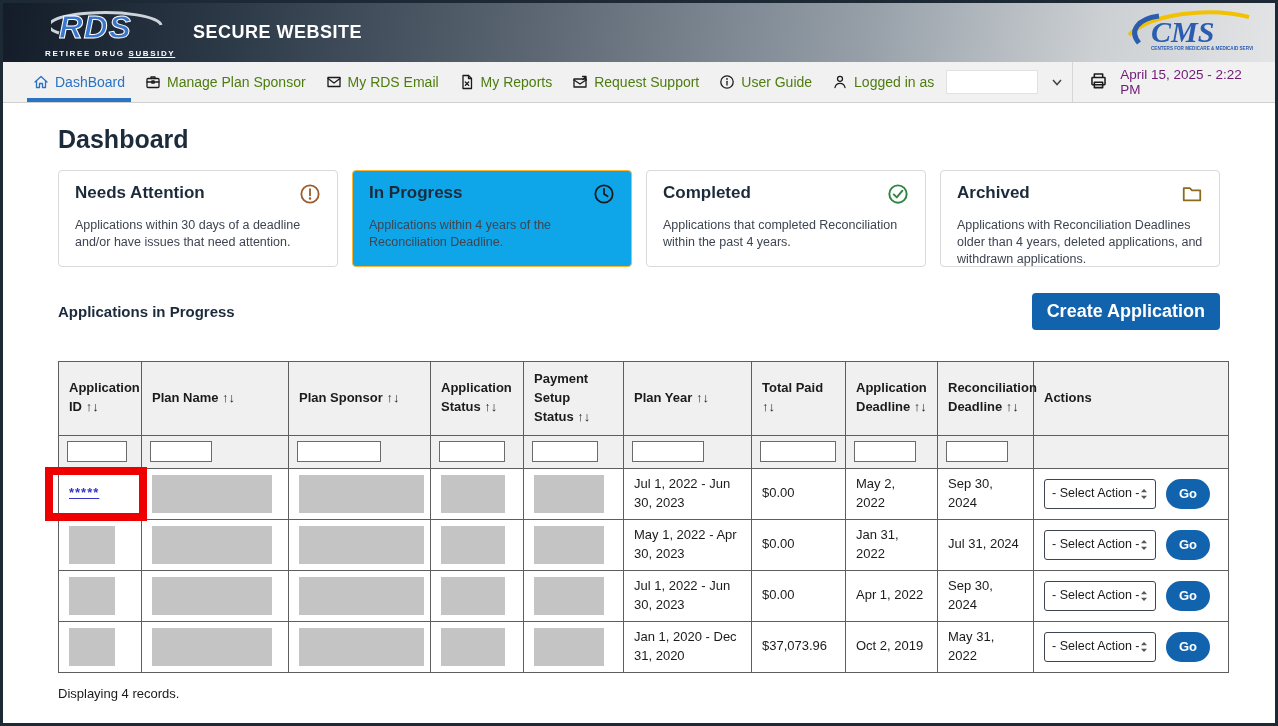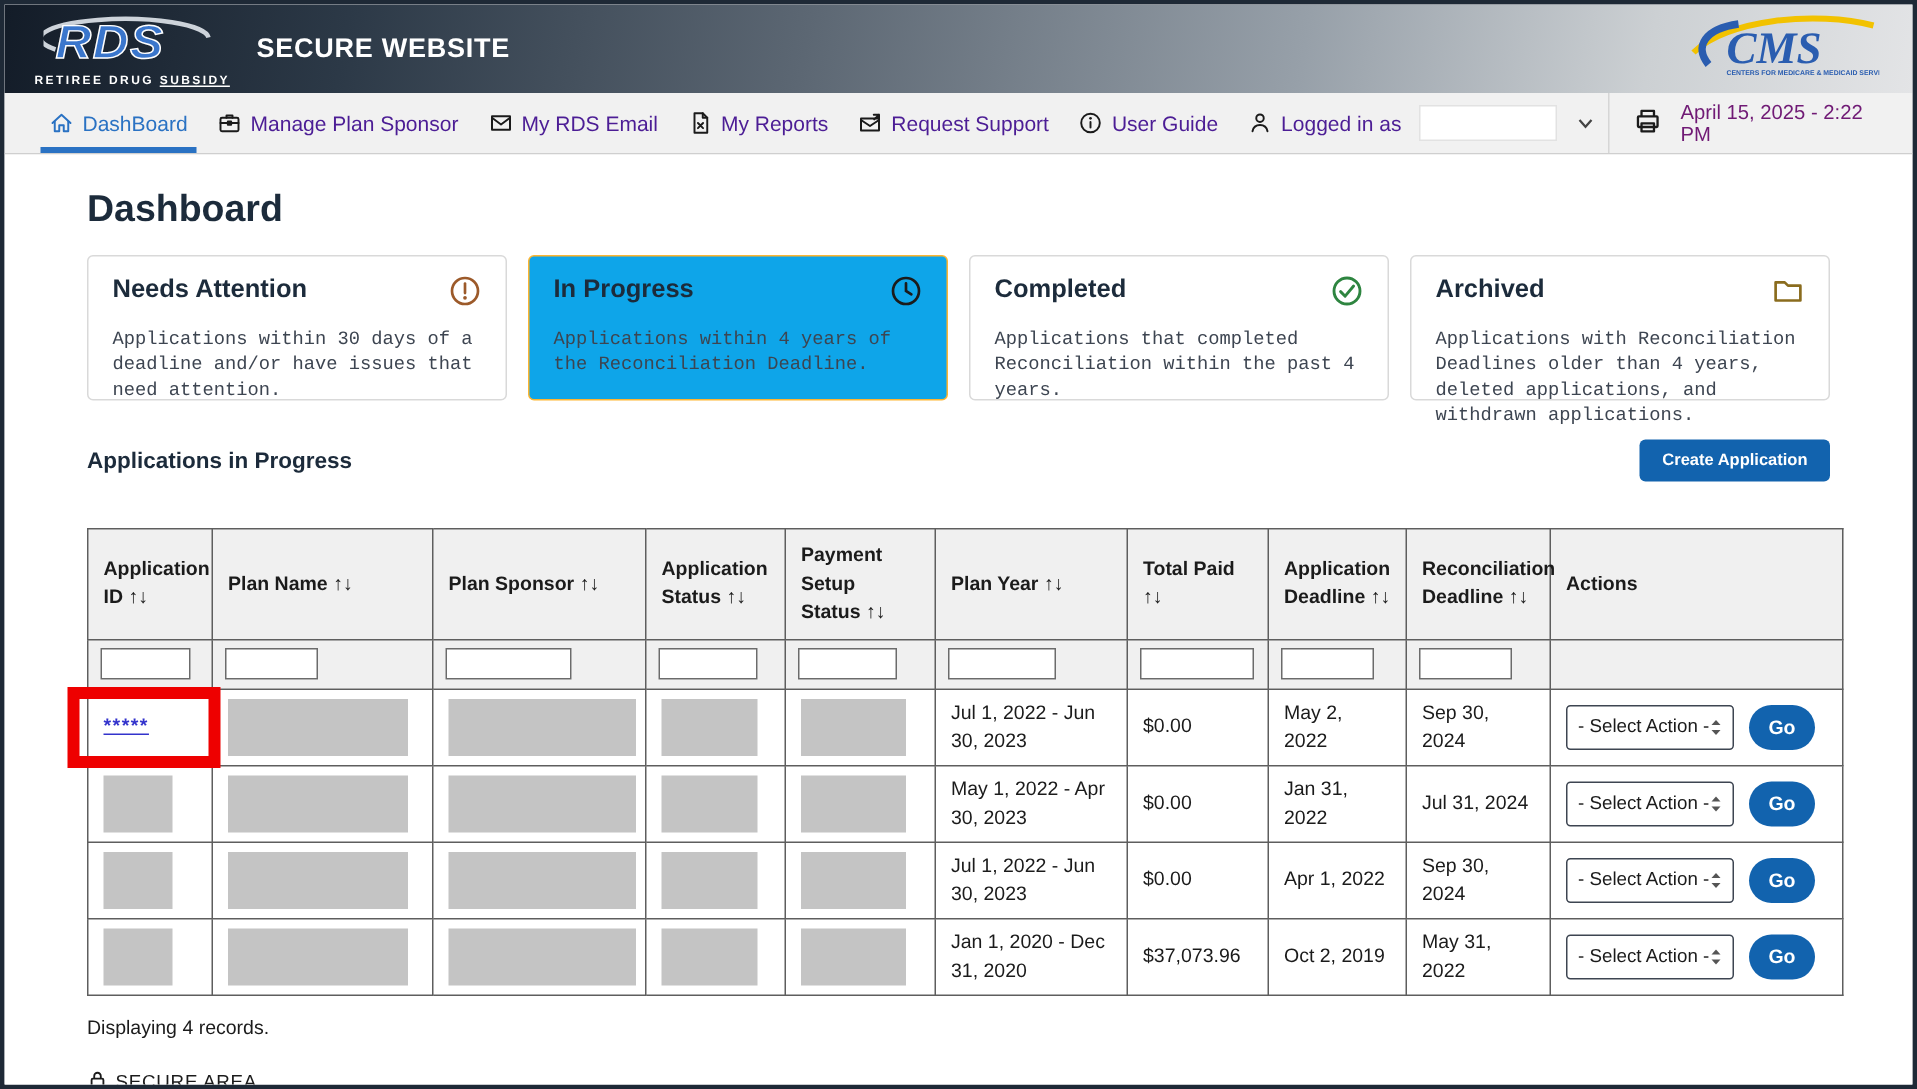--- a/index.html
+++ b/index.html
@@ -12,21 +12,21 @@
     display:flex; flex-direction:column;
     color:#1b1b1b;
   }
 
   
   .banner{
     height:59px; flex:0 0 59px;
     background:linear-gradient(100deg,#131c28 0%,#2c3947 18%,#5c6773 42%,#97a0a9 68%,#ccd0d3 86%,#e3e4e6 100%);
     display:flex; align-items:center; position:relative;
   }
-  .rds-logo{ margin-left:20px; position:relative; width:122px; height:52px; }
+  .rds-logo{ margin-left:42px; position:relative; width:122px; height:52px; }
   .rds-swoosh{ position:absolute; left:6px; top:0; }
   .rds-word{
     position:absolute; left:14px; top:2px;
     font-style:italic; font-weight:900; font-size:33px; letter-spacing:1px;
     color:#3a76cc; -webkit-text-stroke:1px #ffffff;
     transform:scaleY(.95);
   }
   .rds-tagline{
     position:absolute; left:0; bottom:1px; width:140px;
     color:#ffffff; font-size:8px; font-weight:700; letter-spacing:1.6px;
@@ -41,21 +41,21 @@
   
   .navbar{
     height:41px; flex:0 0 41px; background:#f1f1f1;
     border-bottom:1px solid #cfcfcf;
     display:flex; align-items:stretch; padding:0 18px 0 20px;
     font-size:14px;
   }
   .nav-items{ display:flex; align-items:stretch; }
   .nav-item{
     display:flex; align-items:center; gap:6px; padding:0 10px;
-    position:relative; cursor:pointer; color:#4c1d95; white-space:nowrap;
+    position:relative; cursor:pointer; color:#4d7c0f; white-space:nowrap;
   }
   .nav-item .ic{ display:inline-flex; }
   .nav-item.active{ color:#2a72c3; font-weight:400; }
   .active-underline{ position:absolute; left:4px; right:4px; bottom:0; height:4px; background:#2a72c3; }
   .login-box{
     width:92px; height:24px; background:#ffffff; border:1px solid #e2e2e2; margin-left:6px;
     font-size:13px;
   }
   .login-caret{ margin-left:8px; display:inline-flex; }
   .nav-right{
@@ -69,27 +69,27 @@
   .page-title{ font-size:25px; font-weight:800; color:#1c2b3b; margin:22px 0 16px; }
 
   .cards{ display:flex; gap:14px; height:97px; margin-bottom:26px; }
   .card{
     flex:1 1 0; background:#ffffff; border:1px solid #d9d9d9; border-radius:4px;
     padding:12px 16px; cursor:pointer;
   }
   .card.active{ background:#0ea5e9; border-color:#fdb530; }
   .card-head{ display:flex; justify-content:space-between; align-items:flex-start; }
   .card-title{ font-size:17px; font-weight:800; color:#1c2b3b; }
-  .card-desc{ font-size:12.5px; line-height:1.35; color:#3d4551; margin-top:8px;font-family:Liberation Mono, monospace; }
+  .card-desc{ font-size:12.5px; line-height:1.35; color:#3d4551; margin-top:8px; }
 
   .section-row{ display:flex; align-items:center; justify-content:space-between; margin-bottom:12px; }
   .section-heading{ font-size:15px; font-weight:800; color:#1c2b3b; }
   .btn-primary{
     background:#1263ae; color:#ffffff; border:none; border-radius:4px;
-    font-family:inherit; font-weight:700; font-size:11px; padding:8px 15px; cursor:pointer;margin-left:20px;
+    font-family:inherit; font-weight:700; font-size:18px; padding:8px 15px; cursor:pointer;margin-left:20px;
   }
 
   
   .table-wrap{ position:relative;margin-top:31px; }
   table{ border-collapse:collapse; width:1170px; table-layout:fixed; }
   th,td{ border:1px solid #5e5e5e; vertical-align:middle; }
   thead th{
     background:#f0f0f0; text-align:left; font-size:13px; font-weight:700; color:#1b1b1b;
     padding:8px 10px; height:70px; line-height:1.45;
   }

